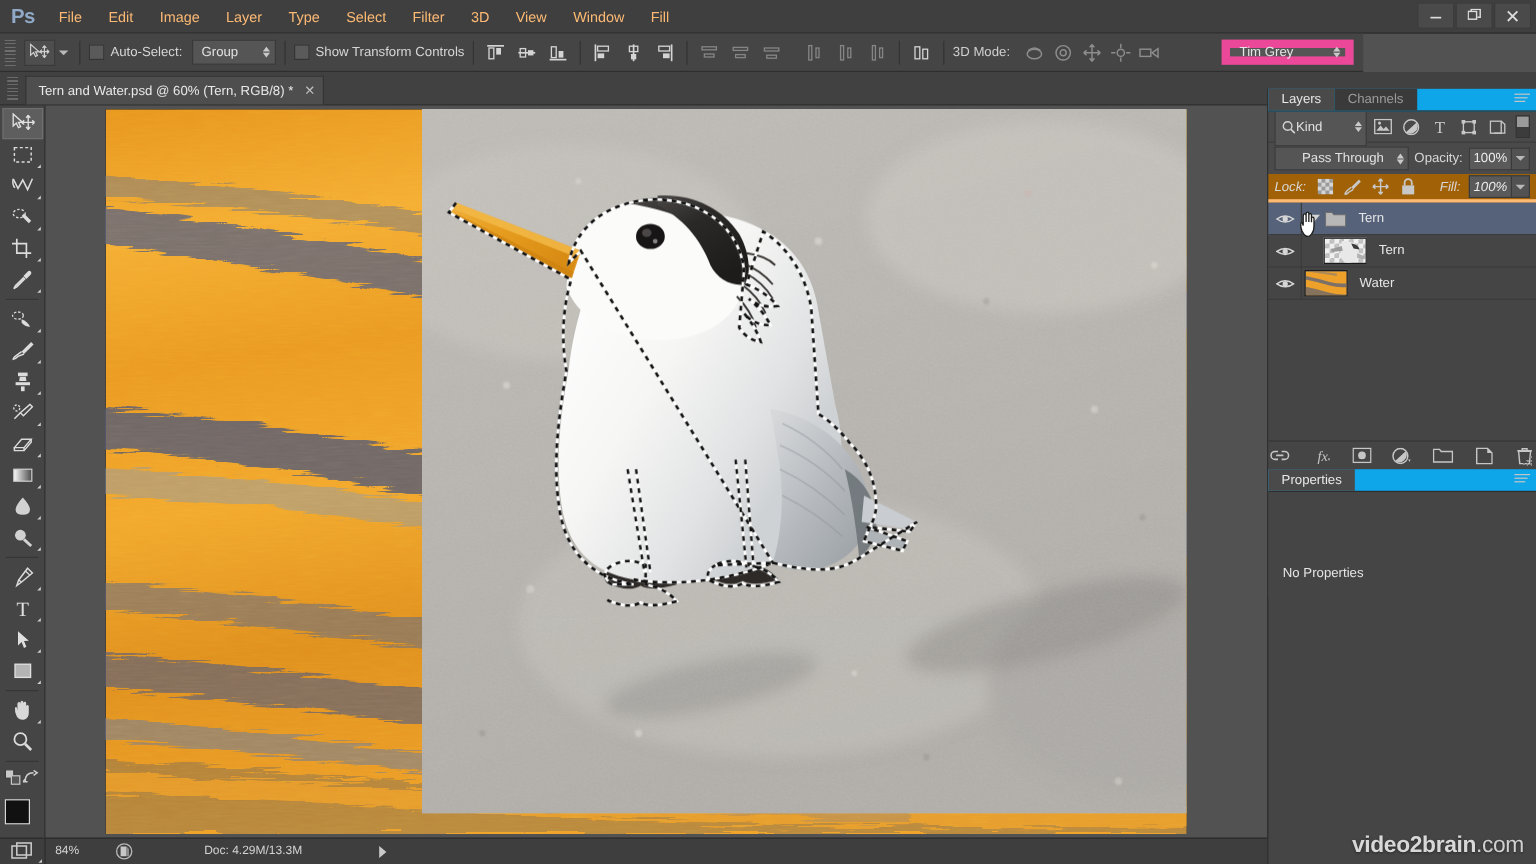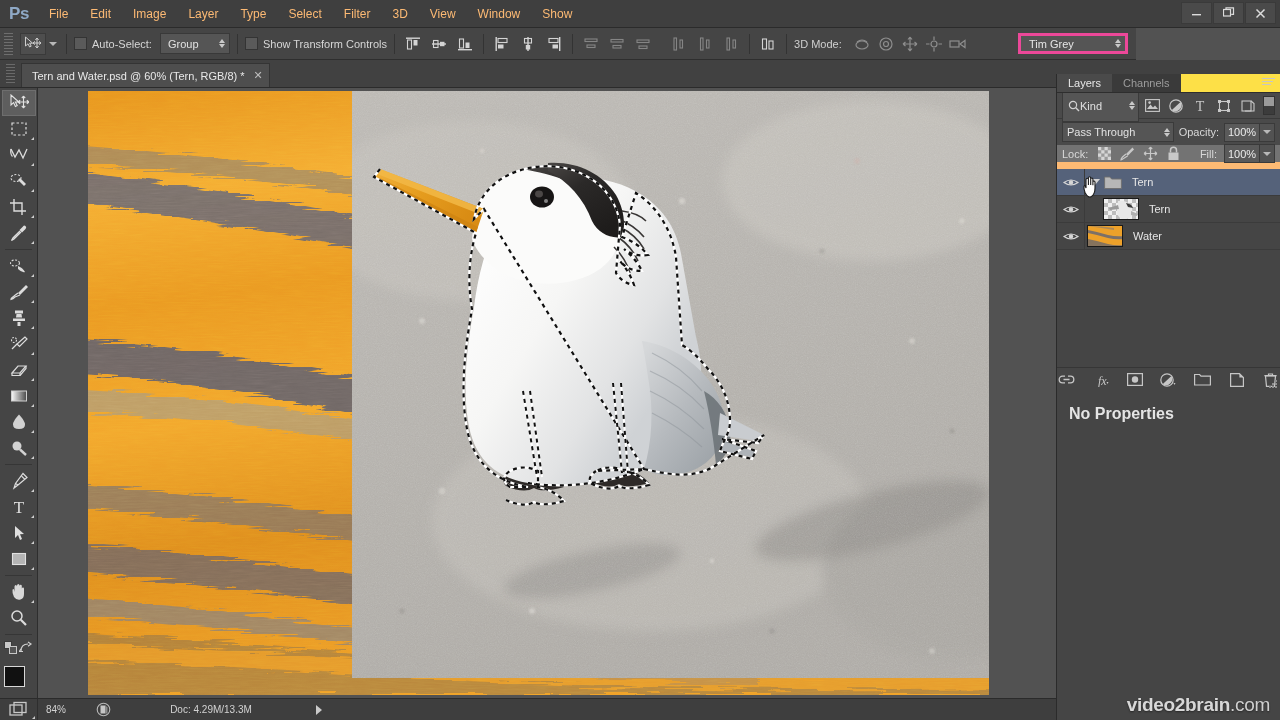--- a/index.html
+++ b/index.html
@@ -86,21 +86,21 @@
   .spin i.dn { border-top: 4px solid #c9c9c9; }
   .align-group { display: flex; align-items: center; gap: 4px; }
   .align-btn {
     width: 22px; height: 22px; display: flex; align-items: center; justify-content: center;
   }
   .align-btn svg { display: block; }
   .mode3d { font-size: 11px; color: #cfcfcf; margin-right: 8px; }
   .icon3d { width: 24px; height: 22px; display: flex; align-items: center; justify-content: center; }
   .workspace {
     position: absolute; right: 8px; top: 5px;
-    width: 110px; height: 21px; background: #555; border: 3px solid #ec4899;
+    width: 110px; height: 21px; background: #555; border: 7px solid #ec4899;
     display: flex; align-items: center; justify-content: space-between;
     padding: 0 4px 0 8px; font-size: 11px; color: #e6e6e6;
   }
 
   
   .tabbar {
     position: absolute; left: 0; top: 60px; width: 1280px; height: 28px;
     background: #414141; border-bottom: 1px solid #2b2b2b;
     display: flex; align-items: flex-end;
   }
@@ -183,21 +183,21 @@
     border-bottom: 5px solid transparent; border-left: 6px solid #cacaca;
     margin-left: 10px;
   }
 
   
   .panels {
     position: absolute; left: 1056px; top: 74px; width: 224px; height: 646px;
     background: #454545; border-left: 1px solid #2b2b2b;
   }
   .panel-tabs {
-    height: 19px; background: #fde047; display: flex; align-items: stretch;
+    height: 19px; background: #0ea5e9; display: flex; align-items: stretch;
     border-bottom: 1px solid #2e2e2e; position: relative;
   }
   .ptab {
     padding: 0 11px; display: flex; align-items: center;
     font-size: 11px; color: #9c9c9c; background: #3a3a3a;
   }
   .ptab.active { background: #4a4a4a; color: #e8e8e8; }
   .panel-menu {
     position: absolute; right: 5px; top: 4px;
     width: 13px; height: 11px;
@@ -227,35 +227,35 @@
     border: 1px solid #333;
   }
 
   .blend-row {
     height: 26px; display: flex; align-items: center; padding: 0 5px;
     background: #4a4a4a; gap: 5px;
   }
   .blend-select {
     width: 113px; height: 20px; background: #555; border: 1px solid #3a3a3a;
     display: flex; align-items: center; justify-content: space-between;
-    padding: 0 3px 0 4px; font-size: 11px; color: #e2e2e2;
+    padding: 0 3px 0 22px; font-size: 11px; color: #e2e2e2;
   }
   .opa-label { font-size: 11px; color: #d8d8d8; }
   .opa-field {
     width: 36px; height: 19px; background: #5a5a5a; border: 1px solid #3a3a3a;
     display: flex; align-items: center; justify-content: center;
     font-size: 11px; color: #ececec;
   }
   .opa-arrow {
     width: 15px; height: 19px; background: #525252; border: 1px solid #3a3a3a;
     border-left: none; display: flex; align-items: center; justify-content: center;
   }
   .lock-row {
     height: 24px; display: flex; align-items: center; padding: 0 5px;
-    background: #737373; border-bottom: 7px solid #fdba74; gap: 4px;
+    background: #a16207; border-bottom: 3px solid #fdba74; gap: 4px; font-style: italic;
   }
   .lock-label { font-size: 11px; color: #d8d8d8; margin-right: 3px; }
   .lbtn { width: 19px; height: 19px; display: flex; align-items: center; justify-content: center; }
 
   .layer-list { background: #454545; height: 198px; position: relative; }
   .layer-row {
     height: 27px; display: flex; align-items: center;
     border-bottom: 1px solid #3b3b3b; position: relative;
   }
   .layer-row.selected { background: #55627a; }
@@ -295,21 +295,21 @@
       radial-gradient(circle 1px at 1px 7px,#8e8e8e 100%,transparent),
       radial-gradient(circle 1px at 4px 7px,#8e8e8e 100%,transparent),
       radial-gradient(circle 1px at 7px 7px,#8e8e8e 100%,transparent),
       radial-gradient(circle 1px at 4px 4px,#8e8e8e 100%,transparent),
       radial-gradient(circle 1px at 7px 4px,#8e8e8e 100%,transparent),
       radial-gradient(circle 1px at 7px 1px,#8e8e8e 100%,transparent);
   }
 
   .props-panel { background: #454545; }
   .props-body { padding: 14px 12px; }
-  .no-props { font-size: 16px; font-weight: bold; color: #e4e4e4; }
+  .no-props { font-size: 11px; font-weight: normal; color: #e4e4e4; margin-top: 48px; }
 
   .watermark {
     position: absolute; right: 10px; bottom: 4px;
     font-size: 19px; font-weight: bold; color: #d8d8d8;
     letter-spacing: -0.3px; z-index: 50;
     text-shadow: 0 1px 2px rgba(0,0,0,0.45);
   }
   .watermark .dim { font-weight: normal; color: #cfcfcf; }
 </style>
 </head>
@@ -323,21 +323,21 @@
       <div class="menu-item">File</div>
       <div class="menu-item">Edit</div>
       <div class="menu-item">Image</div>
       <div class="menu-item">Layer</div>
       <div class="menu-item">Type</div>
       <div class="menu-item">Select</div>
       <div class="menu-item">Filter</div>
       <div class="menu-item">3D</div>
       <div class="menu-item">View</div>
       <div class="menu-item">Window</div>
-      <div class="menu-item">Show</div>
+      <div class="menu-item">Fill</div>
     </div>
     <div class="win-controls">
       <div class="win-btn">
         <svg width="11" height="11" viewBox="0 0 11 11">
             <rect x="1" y="6" width="9" height="1.4" fill="#dcdcdc"></rect>
           </svg>
       </div>
       <div class="win-btn">
         <svg width="12" height="12" viewBox="0 0 12 12">
           <rect x="0.5" y="2.5" width="7" height="6.5" fill="none" stroke="#dcdcdc" stroke-width="1.2"></rect>
@@ -1237,20 +1237,28 @@
           <svg width="13" height="14" viewBox="0 0 13 14">
               <path d="M1.5 3 L11.5 3 L10.5 13.4 L2.5 13.4 Z" fill="none" stroke="#c6c6c6" stroke-width="1.2"></path>
               <path d="M0.4 2.6 L12.6 2.6 M4.5 2.6 L4.5 1 L8.5 1 L8.5 2.6" fill="none" stroke="#c6c6c6" stroke-width="1.2"></path>
             </svg>
         </div>
         <div class="resize-grip"></div>
       </div>
     </div>
 
     <div class="props-panel">
+      <div class="panel-tabs">
+        <div class="ptab active">Properties</div>
+        <div class="panel-menu">
+            <i></i>
+            <i></i>
+            <i></i>
+          </div>
+      </div>
       <div class="props-body">
         <div class="no-props">No Properties</div>
       </div>
     </div>
   </div>
 
   <div class="watermark">
     <span>video2brain</span><span class="dim">.com</span>
   </div>
 

